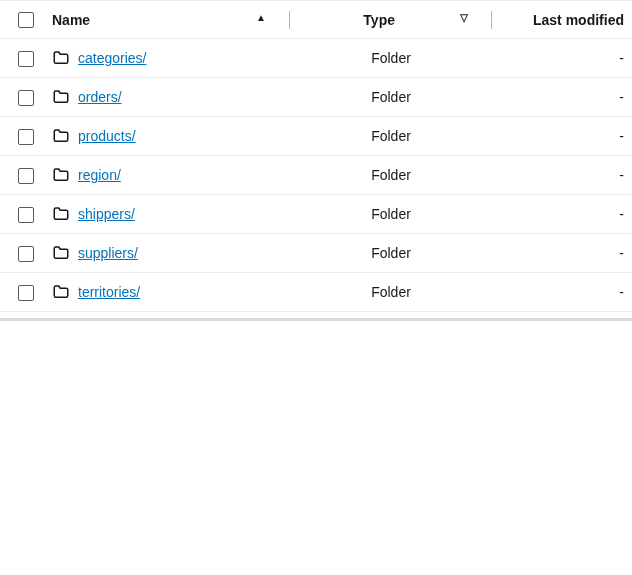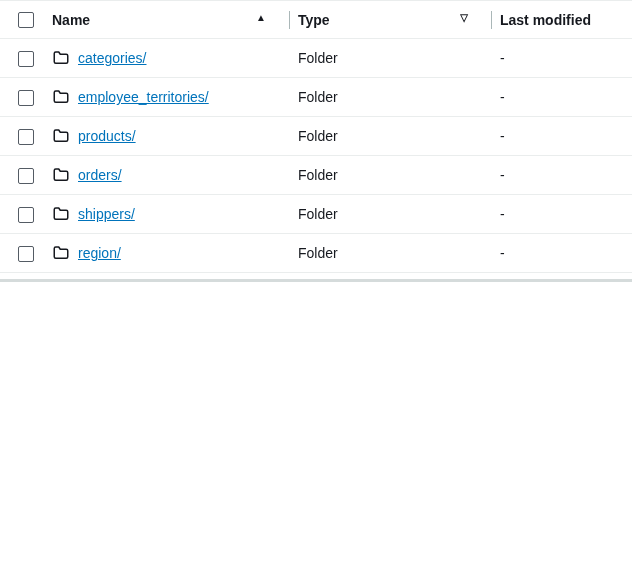--- a/index.html
+++ b/index.html
@@ -35,24 +35,26 @@
       width: 52px;
       text-align: center;
       padding: 10px 0;
     }
     th.name-col, td.name-col {
       width: 238px;
       padding-left: 0;
     }
     th.type-col, td.type-col {
       width: 202px;
+      text-align: center;
     }
     th.mod-col, td.mod-col {
       width: 140px;
       white-space: nowrap;
+      text-align: right;
     }
     th .divider {
       position: absolute;
       right: 0;
       top: 50%;
       transform: translateY(-50%);
       width: 1px;
       height: 18px;
       background: #aab7b8;
     }
@@ -141,21 +143,21 @@
         <td class="type-col">Folder</td>
         <td class="mod-col">-</td>
       </tr>
       <tr>
         <td class="checkbox-col"><span class="checkbox"></span></td>
         <td class="name-col">
           <div class="name-cell">
             <svg class="folder-icon" width="18" height="18" viewBox="0 0 24 24" fill="none" stroke="#16191f" stroke-width="2" stroke-linecap="round" stroke-linejoin="round">
               <path d="M3 6a2 2 0 0 1 2-2h4l2 3h8a2 2 0 0 1 2 2v8a2 2 0 0 1-2 2H5a2 2 0 0 1-2-2V6z"></path>
             </svg>
-            <a class="folder-link">employee_territories/</a>
+            <a class="folder-link">orders/</a>
           </div>
         </td>
         <td class="type-col">Folder</td>
         <td class="mod-col">-</td>
       </tr>
       <tr>
         <td class="checkbox-col"><span class="checkbox"></span></td>
         <td class="name-col">
           <div class="name-cell">
             <svg class="folder-icon" width="18" height="18" viewBox="0 0 24 24" fill="none" stroke="#16191f" stroke-width="2" stroke-linecap="round" stroke-linejoin="round">
@@ -167,21 +169,21 @@
         <td class="type-col">Folder</td>
         <td class="mod-col">-</td>
       </tr>
       <tr>
         <td class="checkbox-col"><span class="checkbox"></span></td>
         <td class="name-col">
           <div class="name-cell">
             <svg class="folder-icon" width="18" height="18" viewBox="0 0 24 24" fill="none" stroke="#16191f" stroke-width="2" stroke-linecap="round" stroke-linejoin="round">
               <path d="M3 6a2 2 0 0 1 2-2h4l2 3h8a2 2 0 0 1 2 2v8a2 2 0 0 1-2 2H5a2 2 0 0 1-2-2V6z"></path>
             </svg>
-            <a class="folder-link">orders/</a>
+            <a class="folder-link">region/</a>
           </div>
         </td>
         <td class="type-col">Folder</td>
         <td class="mod-col">-</td>
       </tr>
       <tr>
         <td class="checkbox-col"><span class="checkbox"></span></td>
         <td class="name-col">
           <div class="name-cell">
             <svg class="folder-icon" width="18" height="18" viewBox="0 0 24 24" fill="none" stroke="#16191f" stroke-width="2" stroke-linecap="round" stroke-linejoin="round">
@@ -193,21 +195,34 @@
         <td class="type-col">Folder</td>
         <td class="mod-col">-</td>
       </tr>
       <tr>
         <td class="checkbox-col"><span class="checkbox"></span></td>
         <td class="name-col">
           <div class="name-cell">
             <svg class="folder-icon" width="18" height="18" viewBox="0 0 24 24" fill="none" stroke="#16191f" stroke-width="2" stroke-linecap="round" stroke-linejoin="round">
               <path d="M3 6a2 2 0 0 1 2-2h4l2 3h8a2 2 0 0 1 2 2v8a2 2 0 0 1-2 2H5a2 2 0 0 1-2-2V6z"></path>
             </svg>
-            <a class="folder-link">region/</a>
+            <a class="folder-link">suppliers/</a>
+          </div>
+        </td>
+        <td class="type-col">Folder</td>
+        <td class="mod-col">-</td>
+      </tr>
+      <tr>
+        <td class="checkbox-col"><span class="checkbox"></span></td>
+        <td class="name-col">
+          <div class="name-cell">
+            <svg class="folder-icon" width="18" height="18" viewBox="0 0 24 24" fill="none" stroke="#16191f" stroke-width="2" stroke-linecap="round" stroke-linejoin="round">
+              <path d="M3 6a2 2 0 0 1 2-2h4l2 3h8a2 2 0 0 1 2 2v8a2 2 0 0 1-2 2H5a2 2 0 0 1-2-2V6z"></path>
+            </svg>
+            <a class="folder-link">territories/</a>
           </div>
         </td>
         <td class="type-col">Folder</td>
         <td class="mod-col">-</td>
       </tr>
     </tbody>
 </table>
 <div class="bottom-line"></div>
 
 </body></html>

